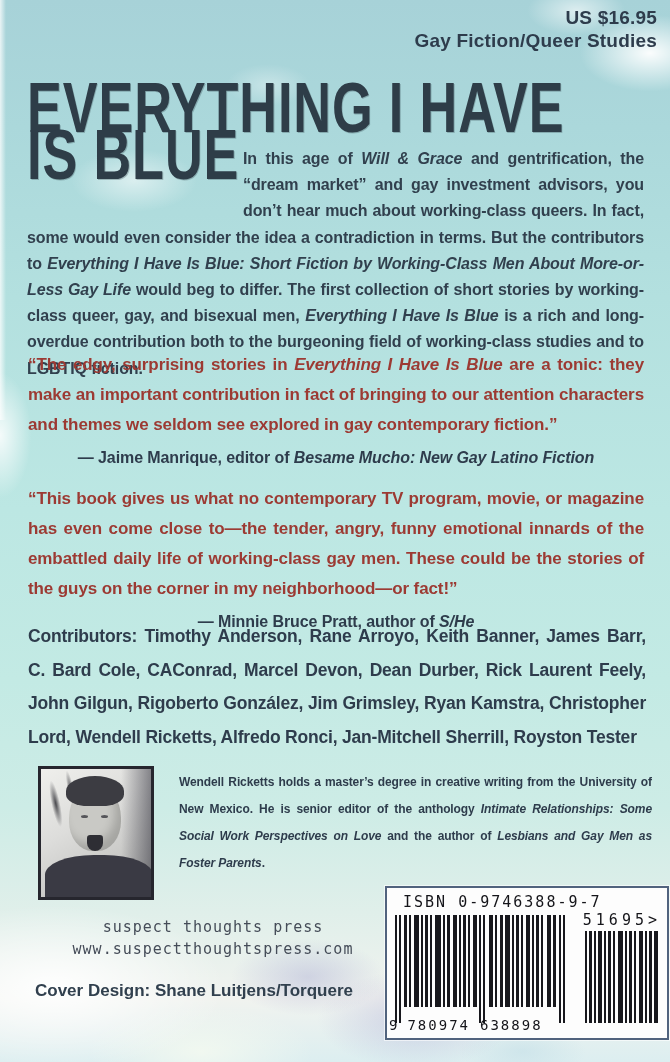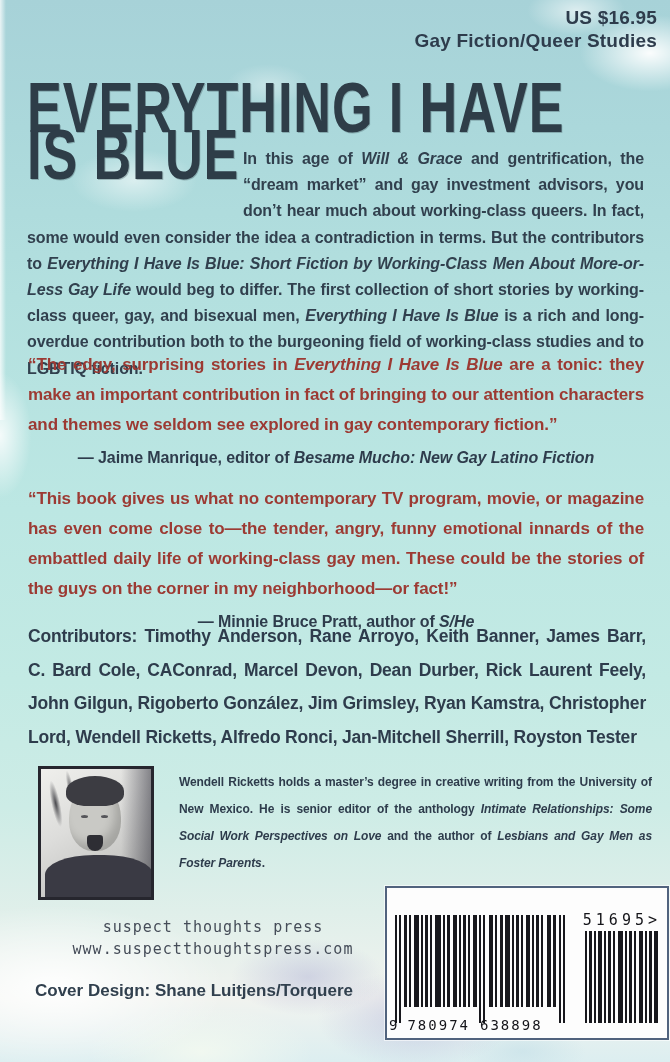--- a/index.html
+++ b/index.html
@@ -141,20 +141,21 @@
   <div class="bio"><span>Wendell Ricketts holds a master’s degree in creative writing from the University of New Mexico. He is senior editor of the anthology </span><i>Intimate Relationships: Some Social Work Perspectives on Love</i><span> and the author of </span><i>Lesbians and Gay Men as Foster Parents</i><span>.</span></div>
 
   <div class="publisher">
     <div>suspect thoughts press</div>
     <div>www.suspectthoughtspress.com</div>
   </div>
 
   <div class="cover-design">Cover Design: Shane Luitjens/Torquere</div>
 
   <div class="barcode">
+    <div class="isbn">ISBN 0-9746388-9-7</div>
     <div class="supp">51695&gt;</div>
     <svg class="bars-left" width="172" height="110" viewBox="0 0 172 110">
       <g fill="#18181d">
         <rect x="0" y="0" width="2" height="108"></rect>
           <rect x="4" y="0" width="2" height="108"></rect>
         <rect x="9" y="0" width="3" height="92"></rect>
           <rect x="14" y="0" width="2" height="92"></rect>
         <rect x="19" y="0" width="5" height="92"></rect>
           <rect x="26" y="0" width="2" height="92"></rect>
         <rect x="30" y="0" width="3" height="92"></rect>

